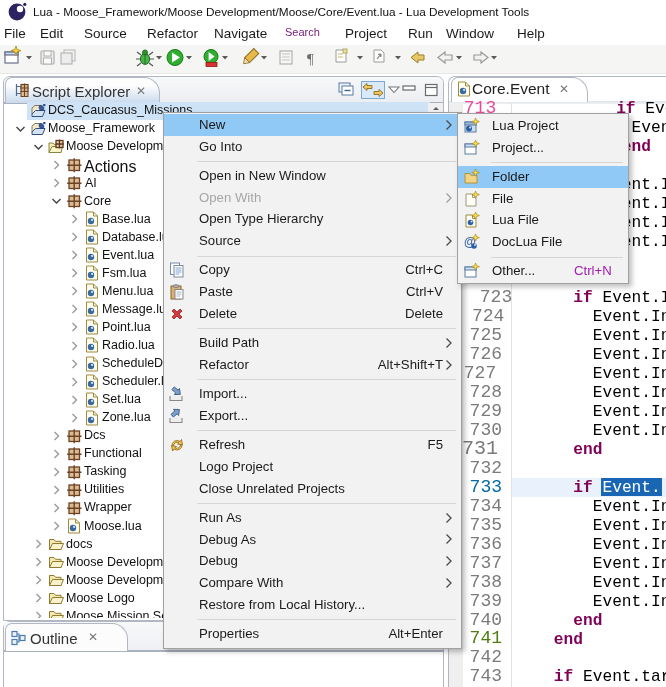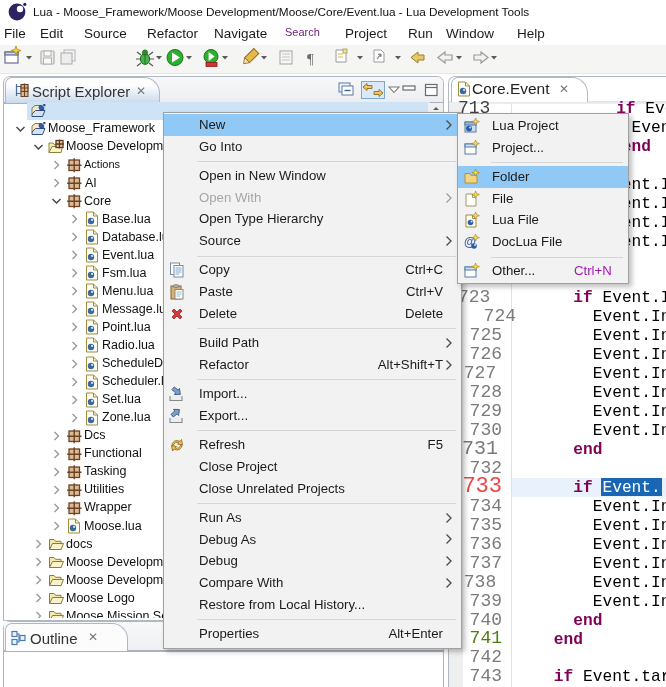--- a/index.html
+++ b/index.html
@@ -123,20 +123,21 @@
  </svg>
 </div>
 <div class="abs" style="left:3px;top:102px;width:441px;height:516px;overflow:hidden">
     <div class="abs" style="left:24px;top:-0.0px;width:403px;height:17.7px;background:#cfe3f6"></div>
     <svg class="abs" style="left:27px;top:0.8249999999999975px" width="16" height="16" viewBox="0 0 16 16">
 <path d="M2 5 L5 2.5 L11 2.5 L11 8 L4 12 L2 11 Z" fill="#f3e9cf" stroke="#8a7a4a" stroke-width="1"></path>
 <path d="M2 11 L5.5 7.5 L15 7.5 L12.5 13.5 L2 13.5 Z" fill="#d4e2f4" stroke="#33507f" stroke-width="1"></path>
 <path d="M9.5 2.5 C13 2 14.5 4.5 13.5 7 L10.5 7.5 L9 5 Z" fill="#3a5a9e" stroke="#27407a" stroke-width="0.8"></path>
 <rect x="13.2" y="1" width="2.2" height="2.2" fill="#2c4f8a"></rect>
 </svg>
+    <div class="tx" style="left:45px;top:1.3px;font-size:12.5px;color:#111">DCS_Caucasus_Missions</div>
     <svg class="abs" style="left:9px;top:18.9px" width="16" height="16">
       <path d="M4.5 6 L8.5 10 L12.5 6" fill="none" stroke="#444" stroke-width="1.4"></path>
     </svg>
     <svg class="abs" style="left:27px;top:18.874999999999993px" width="16" height="16" viewBox="0 0 16 16">
 <path d="M2 5 L5 2.5 L11 2.5 L11 8 L4 12 L2 11 Z" fill="#f3e9cf" stroke="#8a7a4a" stroke-width="1"></path>
 <path d="M2 11 L5.5 7.5 L15 7.5 L12.5 13.5 L2 13.5 Z" fill="#d4e2f4" stroke="#33507f" stroke-width="1"></path>
 <path d="M9.5 2.5 C13 2 14.5 4.5 13.5 7 L10.5 7.5 L9 5 Z" fill="#3a5a9e" stroke="#27407a" stroke-width="0.8"></path>
 <rect x="13.2" y="1" width="2.2" height="2.2" fill="#2c4f8a"></rect>
 </svg>
     <div class="tx" style="left:45px;top:19.4px;font-size:12.5px;color:#111">Moose_Framework</div>
@@ -150,21 +151,21 @@
 <path d="M11.5 0.5 V9.5 M7.5 5 H15.8" stroke="#5d3a1e" stroke-width="1.3"></path>
 </svg>
     <div class="tx" style="left:63px;top:37.4px;font-size:12.5px;color:#111">Moose Development</div>
     <svg class="abs" style="left:45px;top:55.0px" width="16" height="16">
       <path d="M6.5 4 L10.5 8 L6.5 12" fill="none" stroke="#9a9a9a" stroke-width="1.4"></path>
     </svg>
     <svg class="abs" style="left:63px;top:54.97499999999999px" width="16" height="16" viewBox="0 0 16 16">
 <rect x="3" y="3" width="10.5" height="10.5" fill="#ddbb92" stroke="#6b4226" stroke-width="1.3"></rect>
 <path d="M8.2 1.2 V15.2 M1.2 8.2 H15.5" stroke="#6b4226" stroke-width="1.4"></path>
 </svg>
-    <div class="tx" style="left:81px;top:55.5px;font-size:11px;color:#111">Actions</div>
+    <div class="tx" style="left:81px;top:55.5px;font-size:16px;color:#111">Actions</div>
     <svg class="abs" style="left:45px;top:73.0px" width="16" height="16">
       <path d="M6.5 4 L10.5 8 L6.5 12" fill="none" stroke="#9a9a9a" stroke-width="1.4"></path>
     </svg>
     <svg class="abs" style="left:63px;top:73.025px" width="16" height="16" viewBox="0 0 16 16">
 <rect x="3" y="3" width="10.5" height="10.5" fill="#ddbb92" stroke="#6b4226" stroke-width="1.3"></rect>
 <path d="M8.2 1.2 V15.2 M1.2 8.2 H15.5" stroke="#6b4226" stroke-width="1.4"></path>
 </svg>
     <div class="tx" style="left:82px;top:73.5px;font-size:12.5px;color:#111">AI</div>
     <svg class="abs" style="left:45px;top:91.1px" width="16" height="16">
       <path d="M4.5 6 L8.5 10 L12.5 6" fill="none" stroke="#444" stroke-width="1.4"></path>
@@ -417,71 +418,71 @@
  </svg>
  <div class="tx" style="left:23px;top:3px;font-size:15.5px;color:#222">Core.Event</div>
  <div class="tx" style="left:110px;top:5px;font-size:12px;color:#777">✕</div>
 </div>
 
 <div class="abs" style="left:449px;top:103px;width:14px;height:584px;background:#efefef"></div>
 <div class="abs" style="left:511px;top:103px;width:1px;height:584px;background:#e2e2e2"></div>
 <div class="abs" style="left:0;top:0;width:666px;height:687px;font-family:'Liberation Mono',monospace;font-size:16.2px;pointer-events:none">
     <div class="abs" style="left:512px;top:477.6px;width:154px;height:18.95px;background:#e9f2fc"></div>
     <div class="abs" style="left:601.3px;top:478.1px;width:61.2px;height:17.95px;background:#1866b4"></div>
-    <div class="tx" style="left:458px;top:98.8px;width:44px;text-align:left;color:#404040;font-size:18px;line-height:18.95px">713</div>
+    <div class="tx" style="left:458px;top:98.8px;width:44px;text-align:center;color:#ec4899;font-size:18px;line-height:18.95px">713</div>
     <div class="tx" style="left:519.0px;top:99.9px;line-height:18.95px;color:#000">          <b style="color:#7f0055">if</b> Event.IniDCSUnit </div>
     <div class="tx" style="left:458px;top:117.8px;width:44px;text-align:right;color:#7b7b7b;font-size:18px;line-height:18.95px">714</div>
     <div class="tx" style="left:515.0px;top:118.8px;line-height:18.95px;color:#000">            Event.IniDCSUnitName = UnitName</div>
     <div class="tx" style="left:458px;top:136.7px;width:44px;text-align:right;color:#7b7b7b;font-size:18px;line-height:18.95px">715</div>
     <div class="tx" style="left:515.0px;top:137.8px;line-height:18.95px;color:#000">           <b style="color:#7f0055">end</b></div>
     <div class="tx" style="left:458px;top:155.6px;width:44px;text-align:right;color:#7b7b7b;font-size:18px;line-height:18.95px">716</div>
     <div class="tx" style="left:515.0px;top:156.8px;line-height:18.95px;color:#000">        <b style="color:#7f0055">end</b></div>
     <div class="tx" style="left:458px;top:174.6px;width:44px;text-align:right;color:#7b7b7b;font-size:18px;line-height:18.95px">717</div>
     <div class="tx" style="left:515.0px;top:175.7px;line-height:18.95px;color:#000">         Event.IniPlayerName = PlayerName</div>
     <div class="tx" style="left:458px;top:193.5px;width:44px;text-align:right;color:#7b7b7b;font-size:18px;line-height:18.95px">718</div>
     <div class="tx" style="left:515.0px;top:194.7px;line-height:18.95px;color:#000">         Event.IniCoalition = Coalition</div>
     <div class="tx" style="left:458px;top:212.5px;width:44px;text-align:right;color:#7b7b7b;font-size:18px;line-height:18.95px">719</div>
     <div class="tx" style="left:515.0px;top:213.6px;line-height:18.95px;color:#000">         Event.IniCategory = Category</div>
     <div class="tx" style="left:458px;top:231.4px;width:44px;text-align:right;color:#7b7b7b;font-size:18px;line-height:18.95px">720</div>
     <div class="tx" style="left:515.0px;top:232.6px;line-height:18.95px;color:#000">         Event.IniTypeName = TypeName</div>
     <div class="tx" style="left:458px;top:250.4px;width:44px;text-align:right;color:#7b7b7b;font-size:18px;line-height:18.95px">721</div>
     <div class="tx" style="left:515.0px;top:251.5px;line-height:18.95px;color:#000">        <b style="color:#7f0055">end</b></div>
     <div class="tx" style="left:458px;top:269.3px;width:44px;text-align:right;color:#7b7b7b;font-size:18px;line-height:18.95px">722</div>
     <div class="tx" style="left:515.0px;top:270.4px;line-height:18.95px;color:#000"></div>
-    <div class="tx" style="left:458px;top:288.3px;width:44px;text-align:left;color:#7b7b7b;font-size:18px;line-height:18.95px">723</div>
+    <div class="tx" style="left:474px;top:288.3px;width:44px;text-align:center;color:#7b7b7b;font-size:18px;line-height:18.95px">723</div>
     <div class="tx" style="left:515.0px;top:289.4px;line-height:18.95px;color:#000">      <b style="color:#7f0055">if</b> Event.IniDCSUnit </div>
-    <div class="tx" style="left:472px;top:307.2px;width:44px;text-align:right;color:#7b7b7b;font-size:18px;line-height:18.95px">724</div>
+    <div class="tx" style="left:472px;top:307.2px;width:44px;text-align:left;color:#7b7b7b;font-size:18px;line-height:18.95px">724</div>
     <div class="tx" style="left:515.0px;top:308.3px;line-height:18.95px;color:#000">        Event.IniDCSGroup = GroupName</div>
     <div class="tx" style="left:458px;top:326.2px;width:44px;text-align:right;color:#7b7b7b;font-size:18px;line-height:18.95px">725</div>
     <div class="tx" style="left:515.0px;top:327.3px;line-height:18.95px;color:#000">        Event.IniDCSUnitName = Name</div>
     <div class="tx" style="left:458px;top:345.1px;width:44px;text-align:right;color:#7b7b7b;font-size:18px;line-height:18.95px">726</div>
     <div class="tx" style="left:515.0px;top:346.2px;line-height:18.95px;color:#000">        Event.IniUnitName = UnitName</div>
     <div class="tx" style="left:458px;top:364.1px;width:44px;text-align:center;color:#7b7b7b;font-size:18px;line-height:18.95px">727</div>
     <div class="tx" style="left:515.0px;top:365.2px;line-height:18.95px;color:#000">        Event.IniUnit = UnitUnit</div>
     <div class="tx" style="left:458px;top:383.1px;width:44px;text-align:right;color:#7b7b7b;font-size:18px;line-height:18.95px">728</div>
     <div class="tx" style="left:515.0px;top:384.2px;line-height:18.95px;color:#000">        Event.IniDCSGroupName = Name</div>
     <div class="tx" style="left:458px;top:402.0px;width:44px;text-align:right;color:#7b7b7b;font-size:18px;line-height:18.95px">729</div>
     <div class="tx" style="left:515.0px;top:403.1px;line-height:18.95px;color:#000">        Event.IniPlayerName = Name</div>
     <div class="tx" style="left:458px;top:420.9px;width:44px;text-align:right;color:#7b7b7b;font-size:18px;line-height:18.95px">730</div>
     <div class="tx" style="left:515.0px;top:422.1px;line-height:18.95px;color:#000">        Event.IniCoalition = Coalition</div>
     <div class="tx" style="left:458px;top:439.9px;width:44px;text-align:center;color:#7b7b7b;font-size:20px;line-height:18.95px">731</div>
     <div class="tx" style="left:515.0px;top:441.0px;line-height:18.95px;color:#000">      <b style="color:#7f0055">end</b></div>
     <div class="tx" style="left:458px;top:458.8px;width:44px;text-align:right;color:#7b7b7b;font-size:18px;line-height:18.95px">732</div>
     <div class="tx" style="left:515.0px;top:459.9px;line-height:18.95px;color:#000"></div>
-    <div class="tx" style="left:458px;top:477.8px;width:44px;text-align:right;color:#ef4444;font-size:22px;line-height:18.95px">733</div>
+    <div class="tx" style="left:458px;top:477.8px;width:44px;text-align:right;color:#0369a1;font-size:18px;line-height:18.95px">733</div>
     <div class="tx" style="left:515.0px;top:478.9px;line-height:18.95px">      <b style="color:#7f0055">if</b> <span style="color:#fff">Event.</span></div>
     <div class="tx" style="left:458px;top:496.7px;width:44px;text-align:right;color:#7b7b7b;font-size:18px;line-height:18.95px">734</div>
     <div class="tx" style="left:515.0px;top:497.8px;line-height:18.95px;color:#000">        Event.IniDCSGroupName = Name</div>
     <div class="tx" style="left:458px;top:515.7px;width:44px;text-align:right;color:#7b7b7b;font-size:18px;line-height:18.95px">735</div>
     <div class="tx" style="left:515.0px;top:516.8px;line-height:18.95px;color:#000">        Event.IniDCSGroup = DCSGroup</div>
     <div class="tx" style="left:458px;top:534.6px;width:44px;text-align:right;color:#7b7b7b;font-size:18px;line-height:18.95px">736</div>
     <div class="tx" style="left:515.0px;top:535.7px;line-height:18.95px;color:#000">        Event.IniGroupName = GroupName</div>
     <div class="tx" style="left:458px;top:553.6px;width:44px;text-align:right;color:#7b7b7b;font-size:18px;line-height:18.95px">737</div>
     <div class="tx" style="left:515.0px;top:554.7px;line-height:18.95px;color:#000">        Event.IniGroup = GroupGroup</div>
-    <div class="tx" style="left:458px;top:572.6px;width:44px;text-align:center;color:#7b7b7b;font-size:18px;line-height:18.95px">738</div>
+    <div class="tx" style="left:458px;top:572.6px;width:44px;text-align:right;color:#7b7b7b;font-size:18px;line-height:18.95px">738</div>
     <div class="tx" style="left:515.0px;top:573.6px;line-height:18.95px;color:#000">        Event.IniPlayerName = Name</div>
     <div class="tx" style="left:458px;top:591.5px;width:44px;text-align:right;color:#7b7b7b;font-size:18px;line-height:18.95px">739</div>
     <div class="tx" style="left:515.0px;top:592.6px;line-height:18.95px;color:#000">        Event.IniCategory = Category</div>
     <div class="tx" style="left:458px;top:610.5px;width:44px;text-align:right;color:#7b7b7b;font-size:18px;line-height:18.95px">740</div>
     <div class="tx" style="left:515.0px;top:611.5px;line-height:18.95px;color:#000">      <b style="color:#7f0055">end</b></div>
     <div class="tx" style="left:458px;top:629.4px;width:44px;text-align:right;color:#4d7c0f;font-size:18px;line-height:18.95px">741</div>
     <div class="tx" style="left:515.0px;top:630.5px;line-height:18.95px;color:#000">    <b style="color:#7f0055">end</b></div>
     <div class="tx" style="left:458px;top:648.4px;width:44px;text-align:right;color:#7b7b7b;font-size:18px;line-height:18.95px">742</div>
     <div class="tx" style="left:515.0px;top:649.4px;line-height:18.95px;color:#000"></div>
     <div class="tx" style="left:458px;top:667.3px;width:44px;text-align:right;color:#7b7b7b;font-size:18px;line-height:18.95px">743</div>
@@ -547,21 +548,21 @@
 <path d="M3 3 L8 3 L8 0.8 L12.5 4.8 L8 8.8 L8 6.6 L3 6.6 Z" fill="#7f9fc6" stroke="#3f618c" stroke-width="0.9" transform="rotate(-40 7 6)"></path>
 </svg>
 <div class="tx" style="left:199px;top:404.8px;font-size:13.2px;line-height:21.7px;color:#1a1a1a">Export...</div>
 <div class="abs" style="left:197px;top:430.3px;width:259px;height:1px;background:#d6d6d6"></div>
 <svg class="abs" style="left:169px;top:436.94999999999993px" width="16" height="16" viewBox="0 0 16 16">
 <path d="M3 9 A5 5 0 0 1 11 4.5 L12.5 2.5 L13.5 8 L8.5 7 L10 5.8 A3.6 3.6 0 0 0 4.5 9 Z" fill="#eec25a" stroke="#96701e" stroke-width="0.9"></path>
 <path d="M13 7.5 A5 5 0 0 1 5 12 L3.5 14 L2.5 8.5 L7.5 9.5 L6 10.7 A3.6 3.6 0 0 0 11.5 7.5 Z" fill="#eec25a" stroke="#96701e" stroke-width="0.9"></path>
 </svg>
 <div class="tx" style="left:199px;top:434.1px;font-size:13.2px;line-height:21.7px;color:#1a1a1a">Refresh</div>
 <div class="tx" style="right:223px;top:434.1px;font-size:13.2px;line-height:21.7px;color:#1a1a1a">F5</div>
-<div class="tx" style="left:199px;top:455.8px;font-size:13.2px;line-height:21.7px;color:#1a1a1a">Close Project</div>
+<div class="tx" style="left:199px;top:455.8px;font-size:13.2px;line-height:21.7px;color:#1a1a1a">Logo Project</div>
 <div class="tx" style="left:199px;top:477.5px;font-size:13.2px;line-height:21.7px;color:#1a1a1a">Close Unrelated Projects</div>
 <div class="abs" style="left:197px;top:503.0px;width:259px;height:1px;background:#d6d6d6"></div>
 <div class="tx" style="left:199px;top:506.8px;font-size:13.2px;line-height:21.7px;color:#1a1a1a">Run As</div>
 <svg class="abs" style="left:444px;top:512.6px" width="10" height="10">
     <path d="M2.5 0.5 L7 5 L2.5 9.5" fill="none" stroke="#4a4a4a" stroke-width="1.3"></path>
   </svg>
 <div class="tx" style="left:199px;top:528.5px;font-size:13.2px;line-height:21.7px;color:#1a1a1a">Debug As</div>
 <svg class="abs" style="left:444px;top:534.3px" width="10" height="10">
     <path d="M2.5 0.5 L7 5 L2.5 9.5" fill="none" stroke="#4a4a4a" stroke-width="1.3"></path>
   </svg>

